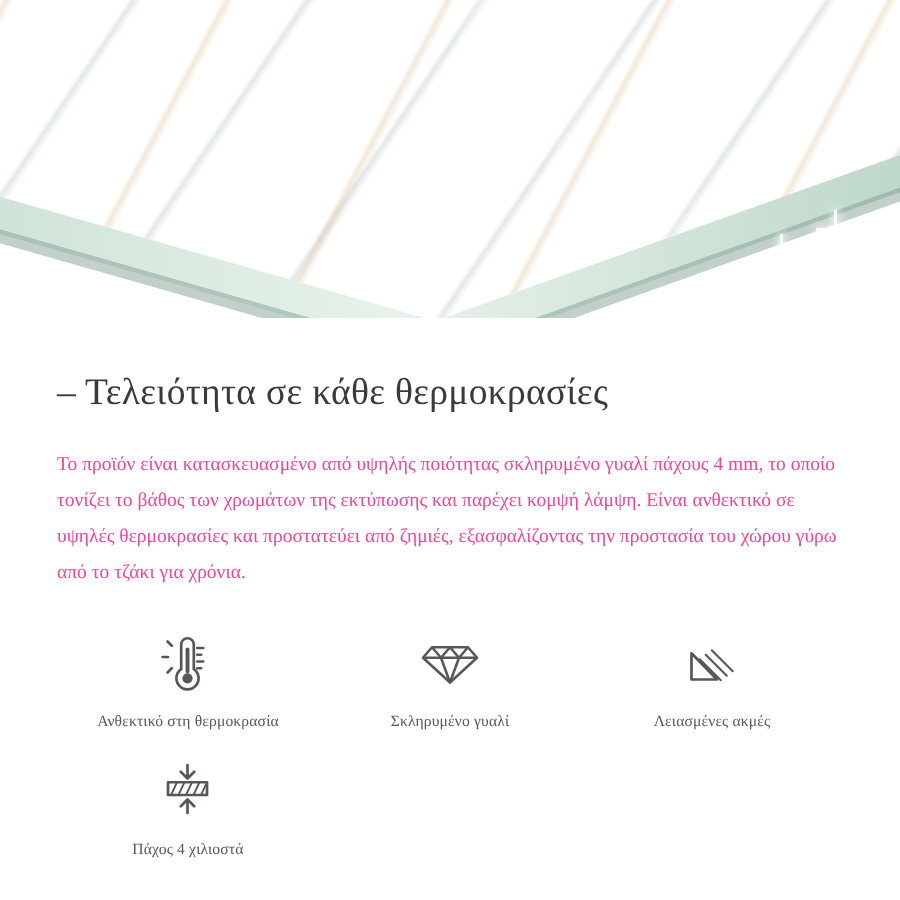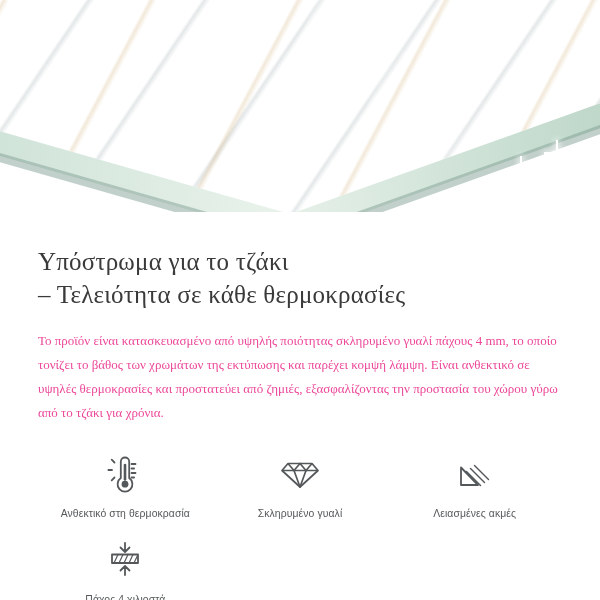--- a/index.html
+++ b/index.html
@@ -182,21 +182,21 @@
   .feature-icon {
     width: 56px;
     height: 52px;
     display: flex;
     align-items: center;
     justify-content: center;
     color: #55585a;
   }
   .feature-label {
     margin-top: 8px;
-    font-family: Liberation Sans, sans-serif;
+    font-family: Liberation Serif, serif;
     font-size: 10.4px;
     line-height: 1.3;
     color: #55585a;
     letter-spacing: 0.1px;
   }
   svg { display: block; }
   .hd-badge {
     width: 34px;
     height: 34px;
     border: 2px solid #55585a;
@@ -234,21 +234,20 @@
       <div class="glass-edge"></div>
       <div class="glass-edge-shadow"></div>
       <div class="sparkle"></div>
       <div class="sparkle small"></div>
     </div>
   </div>
 
   <div class="content">
 
     <h1 class="headline">
-      <span>Υπόστρωμα για το τζάκι</span>
       <span class="line2">– Τελειότητα σε κάθε θερμοκρασίες</span>
     </h1>
 
     <p class="body-copy">Το προϊόν είναι κατασκευασμένο από υψηλής ποιότητας σκληρυμένο γυαλί πάχους 4 mm, το οποίο τονίζει το βάθος των χρωμάτων της εκτύπωσης και παρέχει κομψή λάμψη. Είναι ανθεκτικό σε υψηλές θερμοκρασίες και προστατεύει από ζημιές, εξασφαλίζοντας την προστασία του χώρου γύρω από το τζάκι για χρόνια.</p>
 
     <div class="features">
 
       <div class="feature">
         <div class="feature-icon">
           <svg width="38" height="44" viewBox="0 0 38 44" fill="none" stroke="#55585a" stroke-width="1.8" stroke-linecap="round">

